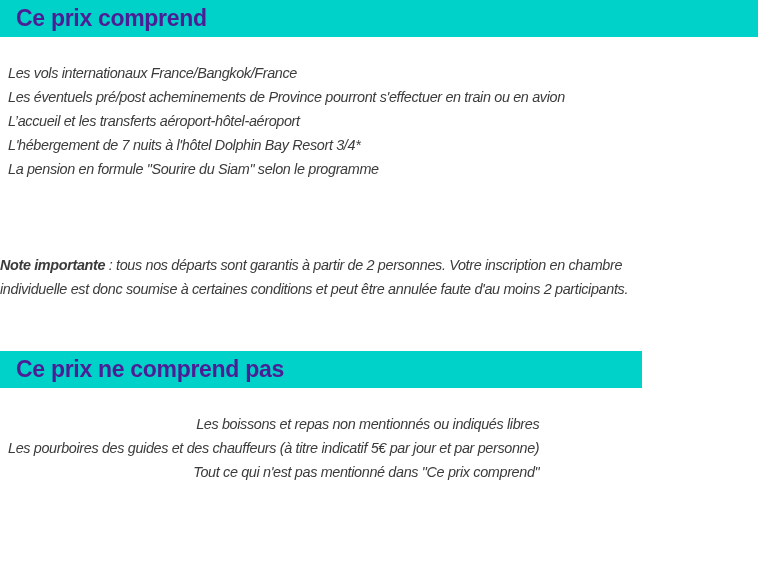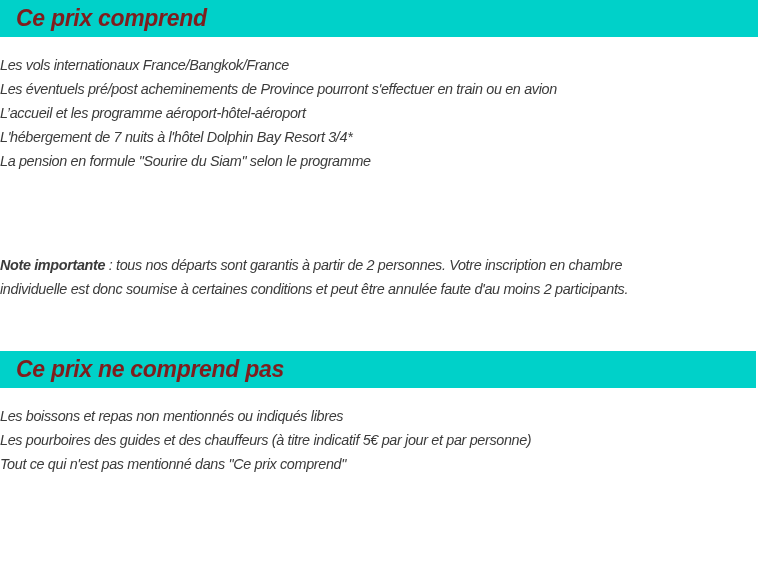--- a/index.html
+++ b/index.html
@@ -18,59 +18,58 @@
     .section-header {
       background: #00d1c9;
       height: 37px;
       box-sizing: border-box;
       padding-left: 16px;
       display: flex;
       align-items: center;
     }
     .section-header h2 {
       margin: 0;
-      color: #7f1d1d;
-      font-style: italic;
+      color: #4c1d95;
       font-weight: bold;
       font-size: 23px;
       letter-spacing: -0.3px;
       line-height: 37px;
     }
     .item-list {
       list-style: none;
-      margin: 0;
+      margin: 8px;
       padding: 0;
     }
     .item-list li {
       font-style: italic;
       font-size: 14.4px;
       line-height: 24px;
       height: 24px;
       letter-spacing: -0.35px;
       white-space: nowrap;
       color: #3b3b3b;
     }
     #sec1 { position: absolute; top: 0; left: 0; width: 758px; }
     #list1 { position: absolute; top: 53px; left: 0; }
     #note { position: absolute; top: 253px; left: 0; width: 638px; font-style: italic; font-size: 14.4px; line-height: 24px; letter-spacing: -0.35px; color: #3b3b3b; }
     #note b { font-weight: bold; }
-    #sec2 { position: absolute; top: 351px; left: 0; width: 756px; }
-    #list2 { position: absolute; top: 404px; left: 0; }
+    #sec2 { position: absolute; top: 351px; left: 0; width: 642px; }
+    #list2 { position: absolute; top: 404px; left: 0; text-align: right; }
   </style>
 </head>
 <body>
 
 <div id="sec1" class="section-header">
   <h2>Ce prix comprend</h2>
 </div>
 
 <ul id="list1" class="item-list">
   <li>Les vols internationaux France/Bangkok/France</li>
   <li>Les éventuels pré/post acheminements de Province pourront s'effectuer en train ou en avion</li>
-  <li>L’accueil et les programme aéroport-hôtel-aéroport</li>
+  <li>L’accueil et les transferts aéroport-hôtel-aéroport</li>
   <li>L'hébergement de 7 nuits à l'hôtel Dolphin Bay Resort 3/4*</li>
   <li>La pension en formule "Sourire du Siam" selon le programme</li>
 </ul>
 
 <p id="note" style="margin:0;"><b>Note importante</b><span> : tous nos départs sont garantis à partir de 2 personnes. Votre inscription en chambre individuelle est donc soumise à certaines conditions et peut être annulée faute d'au moins 2 participants.</span></p>
 
 <div id="sec2" class="section-header">
   <h2>Ce prix ne comprend pas</h2>
 </div>
 

